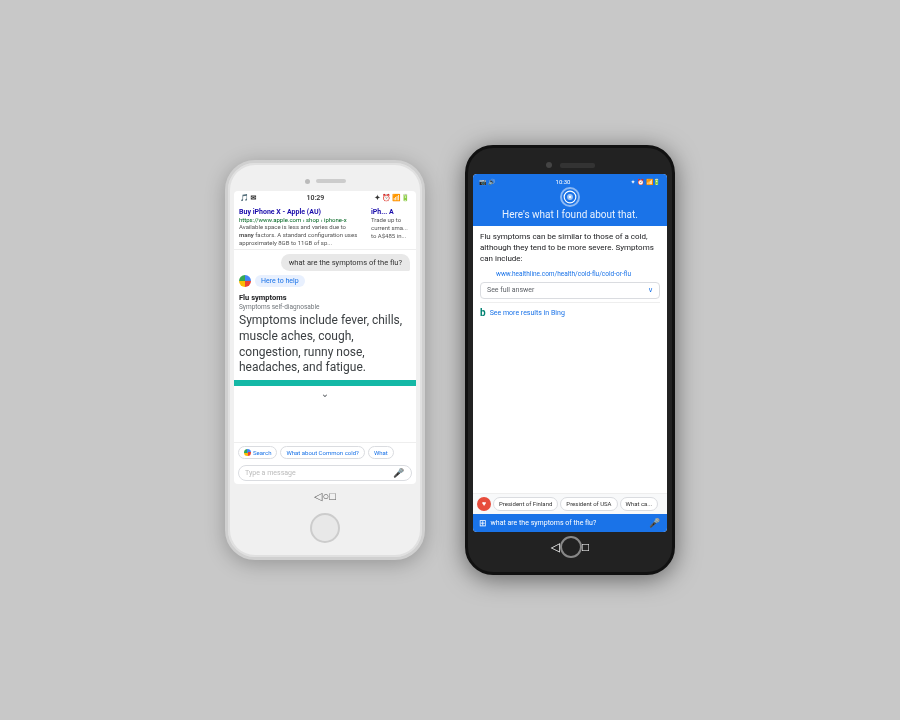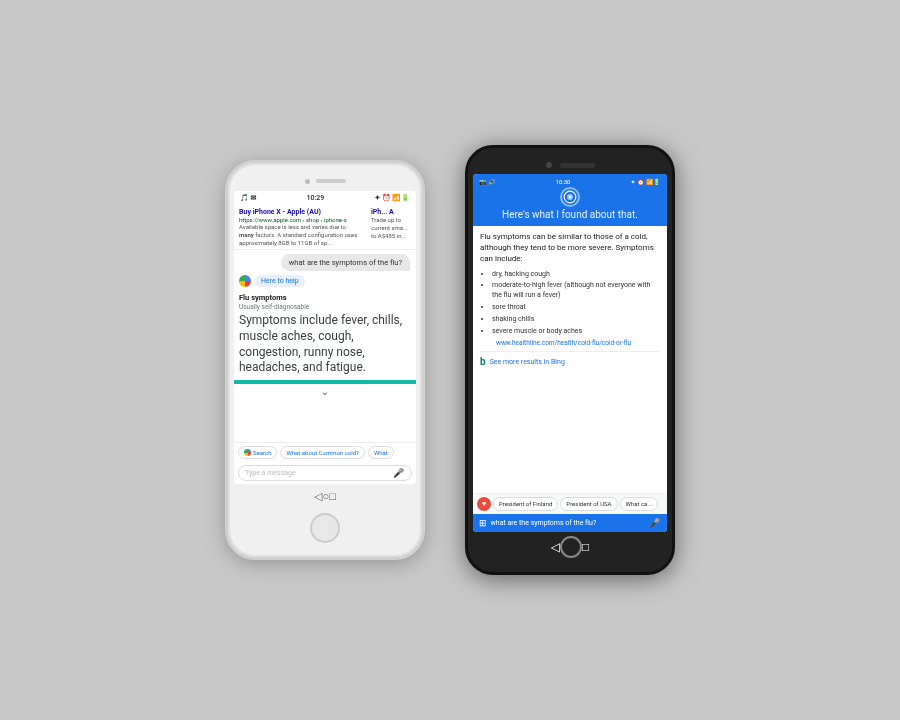--- a/index.html
+++ b/index.html
@@ -161,21 +161,21 @@
     .here-to-help {
       background: #e8f0fe;
       border-radius: 10px;
       padding: 2px 6px;
       font-size: 7px;
       color: #1a73e8;
     }
 
     .flu-card {
       padding: 4px 5px;
-      border-bottom: 4px solid #14b8a6;
+      border-bottom: 6px solid #14b8a6;
       font-size: 7px;
     }
     .flu-title { font-weight: bold; font-size: 7.5px; color: #202124; margin-bottom: 1px; }
     .flu-subtitle { color: #70757a; font-size: 6.5px; margin-bottom: 2px; }
     .flu-body { color: #3c4043; font-size: 12px; line-height: 1.3; }
 
     .chevron-down { text-align: center; color: #5f6368; font-size: 10px; padding: 2px; }
 
     .suggestion-chips {
       display: flex;
@@ -352,21 +352,21 @@
     <div style="flex:1; display:flex; flex-direction:column; overflow:hidden; background:#fff;">
       <div class="message-bubble">what are the symptoms of the flu?</div>
 
       <div class="assistant-row">
         <div class="g-dot"></div>
         <div class="here-to-help">Here to help</div>
       </div>
 
       <div class="flu-card">
         <div class="flu-title">Flu symptoms</div>
-        <div class="flu-subtitle">Usually self-diagnosable</div>
+        <div class="flu-subtitle">Symptoms self-diagnosable</div>
         <div class="flu-body">Symptoms include fever, chills, muscle aches, cough, congestion, runny nose, headaches, and fatigue.</div>
       </div>
 
       <div class="chevron-down">⌄</div>
     </div>
 
     <div class="suggestion-chips">
       <div class="chip chip-g">
         <div class="g-small"></div>
         <span>Search</span>
@@ -411,30 +411,27 @@
           <circle cx="12" cy="12" r="5" fill="white" opacity="0.6"></circle>
           <circle cx="12" cy="12" r="2" fill="white"></circle>
         </svg>
       </div>
       <div class="cortana-subtitle">Here's what I found about that.</div>
     </div>
 
     <div class="cortana-content">
       <div class="cortana-main-text">Flu symptoms can be similar to those of a cold, although they tend to be more severe. Symptoms can include:</div>
 
-      <ul class="bullet-list">
-        <li>dry, hacking cough</li>
-        <li>moderate-to-high fever (although not everyone with the flu will run a fever)</li>
-        <li>sore throat</li>
-        <li>shaking chills</li>
-        <li>severe muscle or body aches</li>
-      </ul>
 
       <div class="source-link">www.healthline.com/health/cold-flu/cold-or-flu</div>
 
+      <div class="see-full-answer">
+        <span>See full answer</span>
+        <span style="color:#1a73e8;">∨</span>
+      </div>
 
       <div class="bing-row">
         <span class="bing-b">b</span>
         <span>See more results in Bing</span>
       </div>
     </div>
 
     <div class="cortana-chips">
       <div style="width:14px;height:14px;background:#e74c3c;border-radius:50%;flex-shrink:0;display:flex;align-items:center;justify-content:center;">
         <span style="color:white;font-size:7px;">♥</span>

